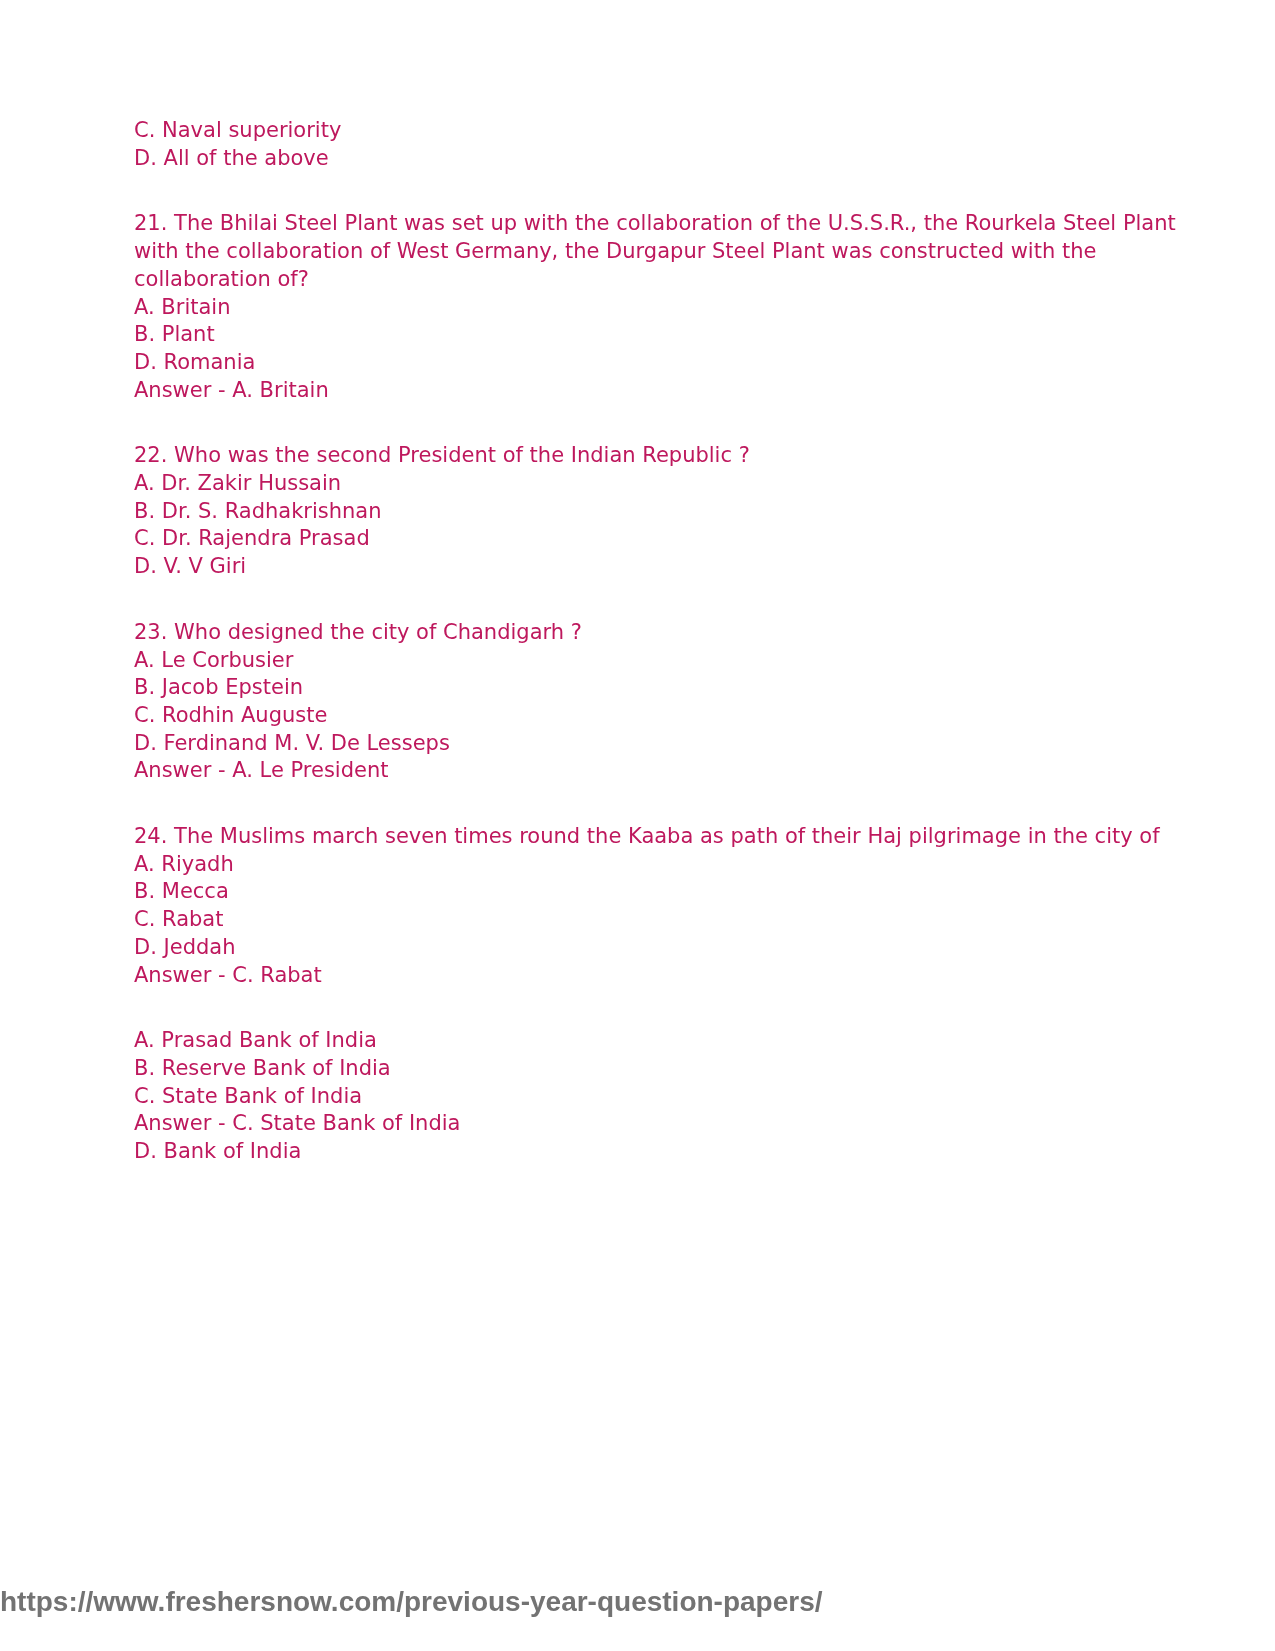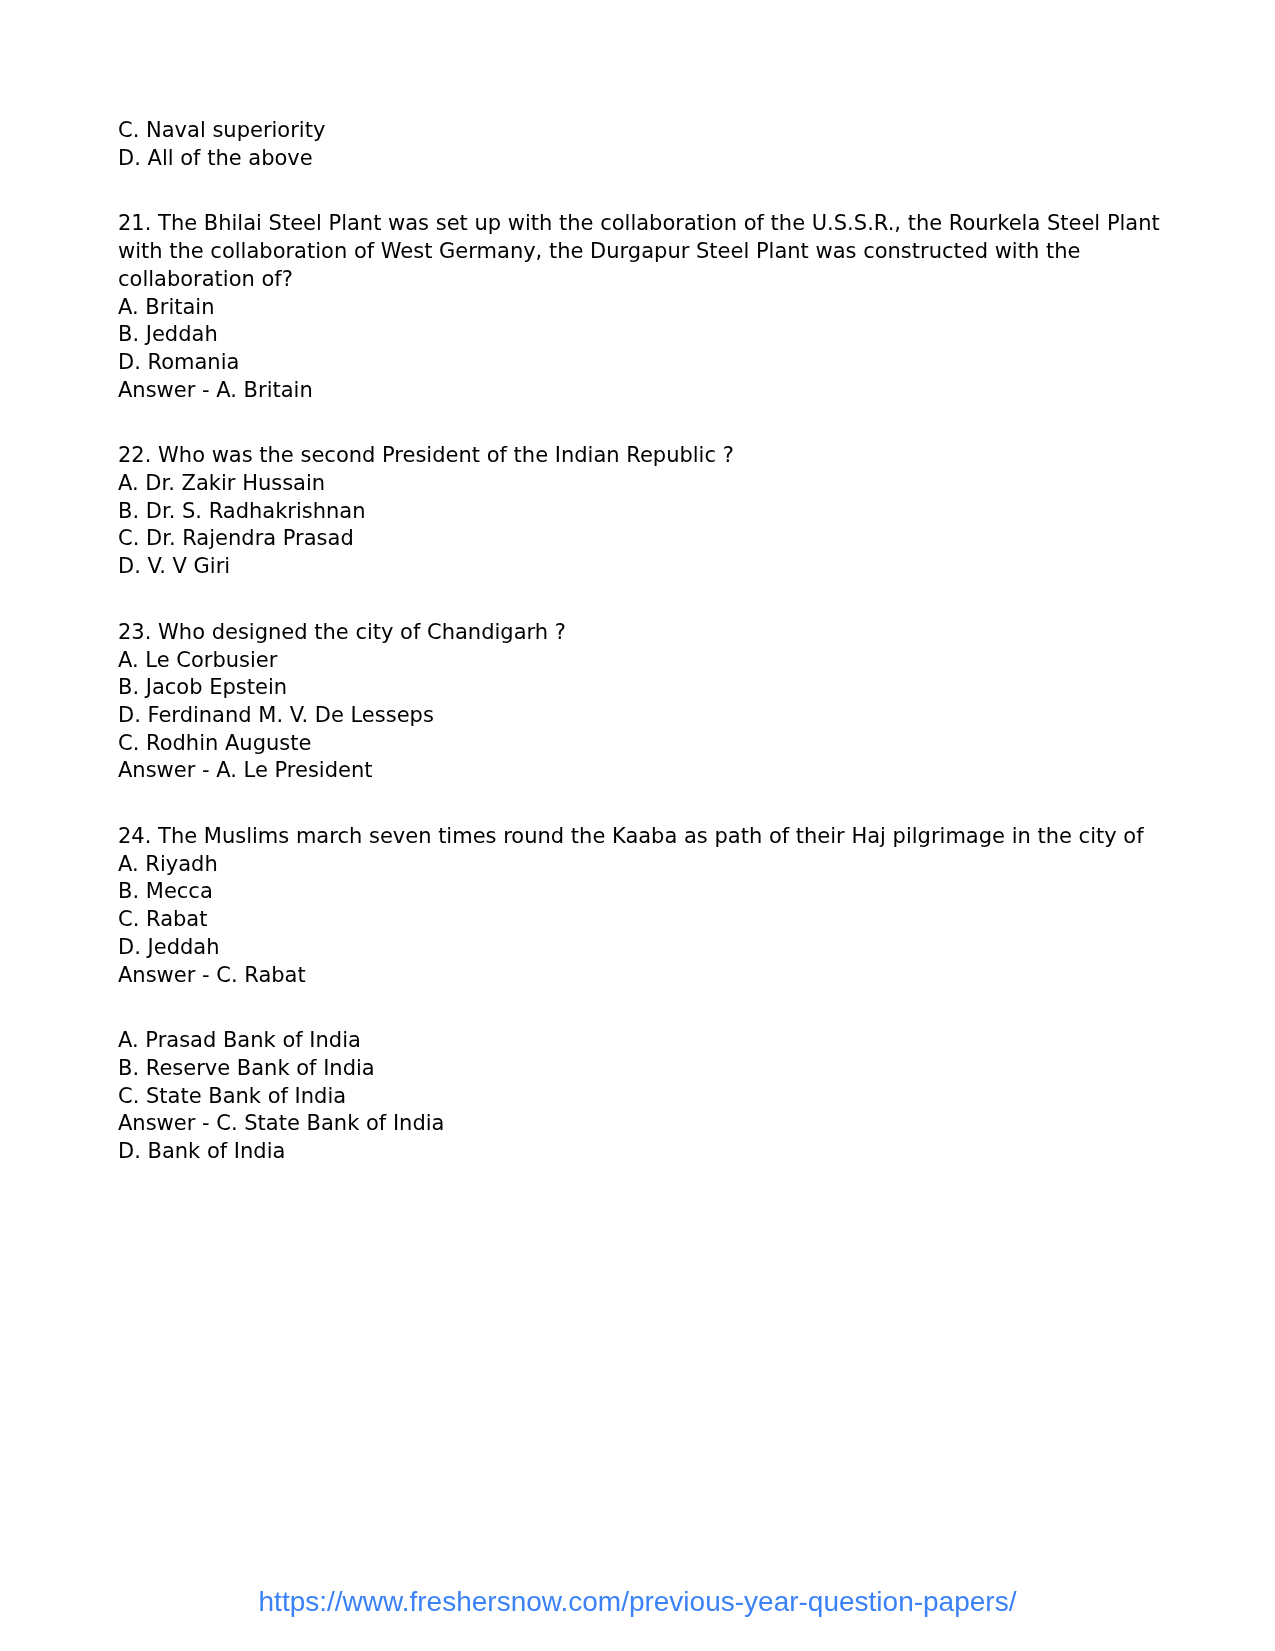--- a/index.html
+++ b/index.html
@@ -9,83 +9,84 @@
   }
   .page {
     position: relative;
     width: 1275px;
     height: 1651px;
     background: #ffffff;
     overflow: hidden;
   }
   .content {
     position: absolute;
-    left: 118px;
+    left: 134px;
     top: 117px;
     width: 1140px;
     font-family: "DejaVu Sans", sans-serif;
     font-size: 21px;
     line-height: 27.7px;
-    color: #000000;
+    color: #be185d;
     font-weight: 400;
   }
   .block {
     margin: 0 0 38px 0;
   }
   .line {
     white-space: nowrap;
   }
   .footer {
     position: absolute;
     left: 0;
     top: 1585px;
     width: 100%;
-    text-align: center;
+    text-align: left;
     font-family: "Liberation Sans", sans-serif;
     font-size: 28px;
     line-height: 33px;
-    color: #3b82f6;
+    color: #737373;
     white-space: nowrap;
+    font-weight: bold;
   }
 </style>
 </head>
 <body>
 
 <div class="page">
   <div class="content">
 
     <div class="block">
       <div class="line">C. Naval superiority</div>
       <div class="line">D. All of the above</div>
     </div>
 
     <div class="block">
       <div class="line">21. The Bhilai Steel Plant was set up with the collaboration of the U.S.S.R., the Rourkela Steel Plant</div>
       <div class="line">with the collaboration of West Germany, the Durgapur Steel Plant was constructed with the</div>
       <div class="line">collaboration of?</div>
       <div class="line">A. Britain</div>
-      <div class="line">B. Jeddah</div>
+      <div class="line">B. Plant</div>
       <div class="line">D. Romania</div>
       <div class="line">Answer - A. Britain</div>
     </div>
 
     <div class="block">
       <div class="line">22. Who was the second President of the Indian Republic ?</div>
       <div class="line">A. Dr. Zakir Hussain</div>
       <div class="line">B. Dr. S. Radhakrishnan</div>
       <div class="line">C. Dr. Rajendra Prasad</div>
       <div class="line">D. V. V Giri</div>
     </div>
 
     <div class="block">
       <div class="line">23. Who designed the city of Chandigarh ?</div>
       <div class="line">A. Le Corbusier</div>
       <div class="line">B. Jacob Epstein</div>
+      <div class="line">C. Rodhin Auguste</div>
       <div class="line">D. Ferdinand M. V. De Lesseps</div>
-      <div class="line">C. Rodhin Auguste</div>
       <div class="line">Answer - A. Le President</div>
     </div>
 
     <div class="block">
       <div class="line">24. The Muslims march seven times round the Kaaba as path of their Haj pilgrimage in the city of</div>
       <div class="line">A. Riyadh</div>
       <div class="line">B. Mecca</div>
       <div class="line">C. Rabat</div>
       <div class="line">D. Jeddah</div>
       <div class="line">Answer - C. Rabat</div>

